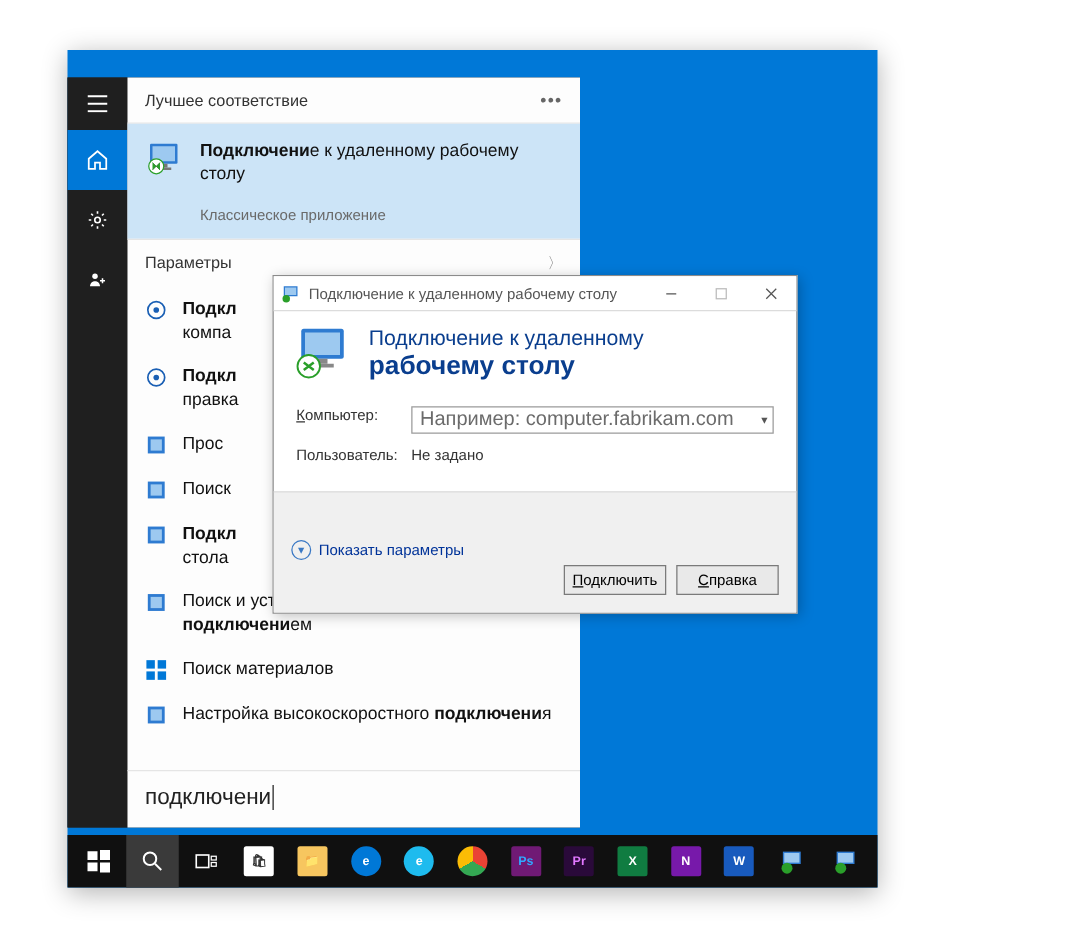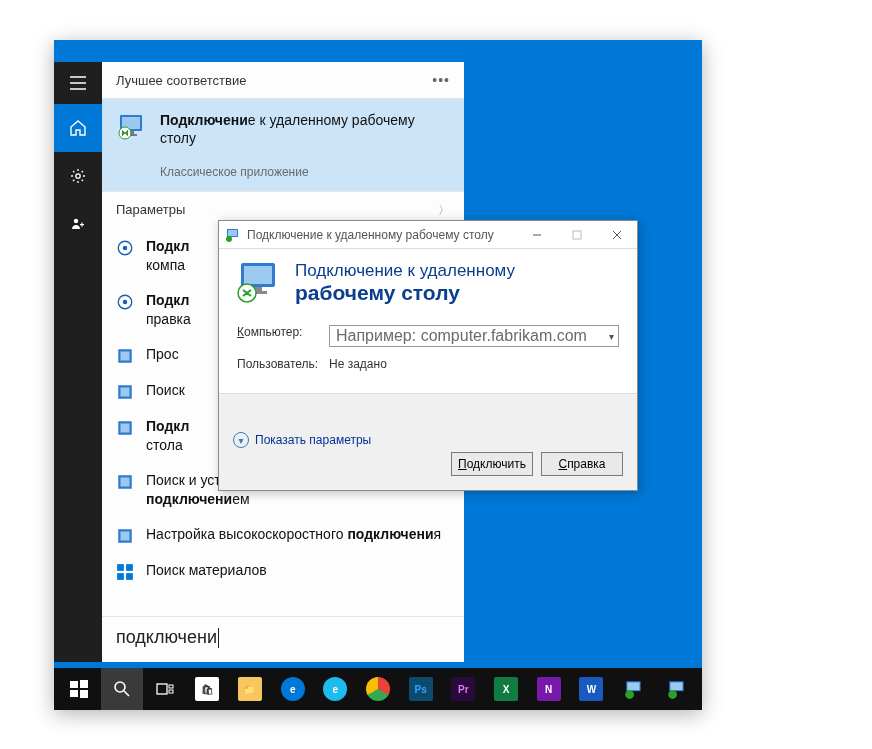--- a/index.html
+++ b/index.html
@@ -179,33 +179,33 @@
         </div>
         <div class="list-item">
           <svg class="li-icon" viewBox="0 0 16 16">
               <rect x="2" y="2" width="12" height="12" fill="#2e7bd1"></rect>
               <rect x="4" y="4" width="8" height="8" fill="#9dc9f0"></rect>
             </svg>
           <div class="li-text"><span>Поиск и устранение проблем с сетью и </span><b>подключени</b><span>ем</span></div>
         </div>
         <div class="list-item">
           <svg class="li-icon" viewBox="0 0 16 16">
-              <rect x="2" y="2" width="12" height="12" fill="#2e7bd1"></rect>
-              <rect x="4" y="4" width="8" height="8" fill="#9dc9f0"></rect>
-            </svg>
-          <div class="li-text"><span>Настройка высокоскоростного </span><b>подключени</b><span>я</span></div>
-        </div>
-        <div class="list-item">
-          <svg class="li-icon" viewBox="0 0 16 16">
               <rect x="1" y="1" width="6" height="6" fill="#0078d7"></rect>
               <rect x="9" y="1" width="6" height="6" fill="#0078d7"></rect>
               <rect x="1" y="9" width="6" height="6" fill="#0078d7"></rect>
               <rect x="9" y="9" width="6" height="6" fill="#0078d7"></rect>
             </svg>
           <div class="li-text">Поиск материалов</div>
+        </div>
+        <div class="list-item">
+          <svg class="li-icon" viewBox="0 0 16 16">
+              <rect x="2" y="2" width="12" height="12" fill="#2e7bd1"></rect>
+              <rect x="4" y="4" width="8" height="8" fill="#9dc9f0"></rect>
+            </svg>
+          <div class="li-text"><span>Настройка высокоскоростного </span><b>подключени</b><span>я</span></div>
         </div>
       </div>
 
       <div class="search-box">
         <div class="sb">
             <span>подключени</span>
             <span class="cursor"></span>
           </div>
       </div>
     </div>
@@ -312,21 +312,21 @@
     <div class="tb-btn">
         <div class="app-icon" style="background:#0078d7;border-radius:50%">e</div>
       </div>
     <div class="tb-btn">
         <div class="app-icon" style="background:#1ebbee;border-radius:50%">e</div>
       </div>
     <div class="tb-btn">
         <div class="app-icon" style="background:conic-gradient(#ea4335 0 120deg,#34a853 120deg 240deg,#fbbc05 240deg 360deg);border-radius:50%"></div>
       </div>
     <div class="tb-btn">
-        <div class="app-icon" style="background:#0c4a6e;color:#31a8ff">Ps</div>
+        <div class="app-icon" style="background:#701a75;color:#31a8ff">Ps</div>
       </div>
     <div class="tb-btn">
         <div class="app-icon" style="background:#2a0a3a;color:#e278ff">Pr</div>
       </div>
     <div class="tb-btn">
         <div class="app-icon" style="background:#107c41">X</div>
       </div>
     <div class="tb-btn">
         <div class="app-icon" style="background:#7719aa">N</div>
       </div>

